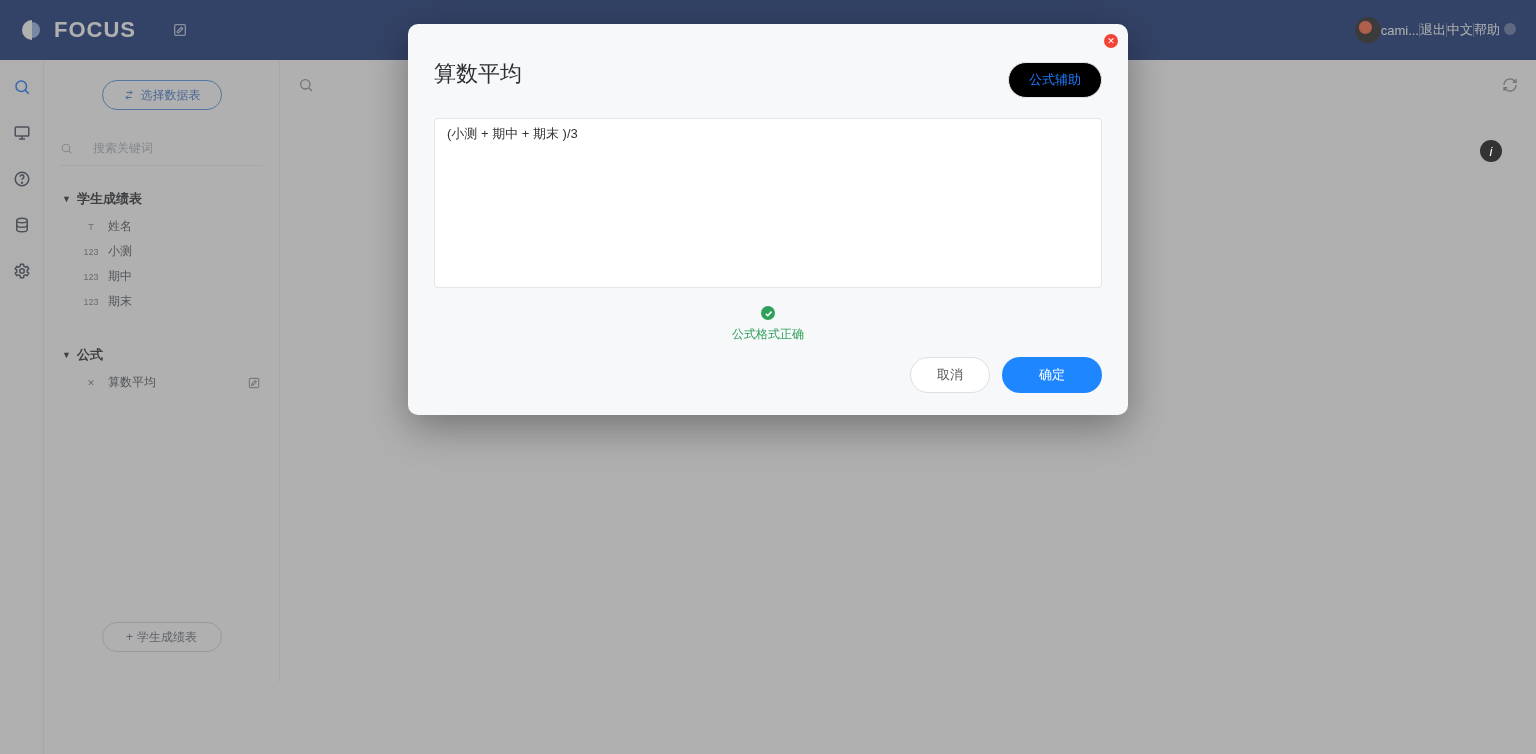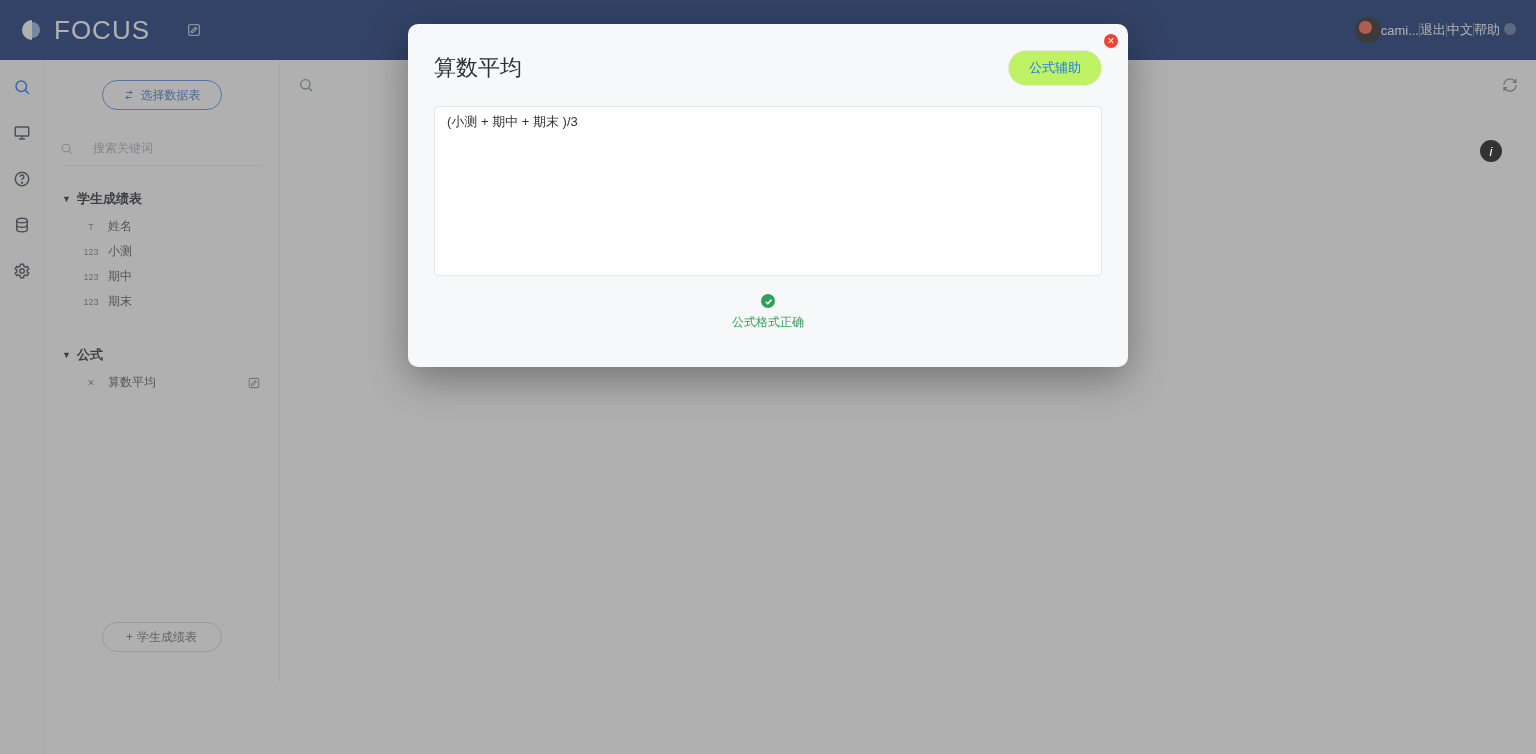--- a/index.html
+++ b/index.html
@@ -5,21 +5,21 @@
   * { box-sizing: border-box; margin: 0; padding: 0; }
   html, body { width: 1536px; height: 754px; font-family: "Microsoft YaHei", "PingFang SC", Arial, sans-serif; overflow: hidden; background:#fff;}
   
   .header {
     position: absolute; left:0; top:0; width:1536px; height:60px;
     background:#1c3a7a;
     display:flex; align-items:center; color:#fff;
     padding:0 20px;
   }
   .logo-icon { width:24px; height:24px; margin-right:10px; }
-  .logo-text { font-size:26px; letter-spacing:1px; font-weight:400;}
+  .logo-text { font-size:22px; letter-spacing:1px; font-weight:700;}
   .header-edit { margin-left:36px; color:#b9c4dc;}
   .header-right { margin-left:auto; display:flex; align-items:center; font-size:13px; }
   .avatar { width:26px; height:26px; border-radius:50%; background: radial-gradient(circle at 40% 40%, #ff6a4d 0 6px, #2b2b2b 7px 100%);}
   .sep {width:1px; height:14px; background:#6a7ea8;}
   .help-badge { width:12px; height:12px; border-radius:50%; background:#6a7ea8; display:inline-block; margin-left:4px; vertical-align:-1px;}
 
   
   .rail {
     position:absolute; left:0; top:60px; width:44px; height:694px;
     background:#fdfdfd; border-right:1px solid #eef0f2;
@@ -90,22 +90,22 @@
     box-shadow:0 12px 40px rgba(0,0,0,0.35);
     padding:26px 26px 22px 26px;
   }
   .modal-close{
     position:absolute; right:10px; top:10px; width:14px; height:14px; border-radius:50%;
     background:#f44336; color:#fff; font-size:9px; line-height:14px; text-align:center;
   }
   .modal-head{display:flex; align-items:center; margin-bottom:20px;}
   .modal-title{font-size:22px; color:#2c2f33;}
   .assist-btn{
-    margin-left:auto; border:1px solid #e3e6ea; background:#bef264; border-radius:18px;
-    padding:8px 20px; color:#1e7bff; font-size:13px;
+    margin-left:auto; border:1px solid #e3e6ea; background:#000000; border-radius:18px;
+    padding:8px 20px; color:#1e7bff; font-size:13px;margin-top:12px;
   }
   .formula-box{
     width:100%; height:170px; background:#fff; border:1px solid #e3e6ea; border-radius:4px;
     padding:6px 12px; font-size:13px; color:#333; resize:none; outline:none;
     font-family:inherit;
   }
   .status {
     display:flex; align-items:center; gap:6px; margin:14px 0 14px 0;
     color:#2fa05a; font-size:12px;flex-direction:column;
   }
@@ -286,14 +286,18 @@
     <div class="status">
       <span class="dot">
         <svg width="9" height="9" viewBox="0 0 24 24" fill="none" stroke="#fff" stroke-width="4">
             <polyline points="5 13 10 18 20 7"></polyline>
           </svg>
       </span>
       <span>公式格式正确</span>
     </div>
 
 
+    <div class="modal-foot">
+      <div class="btn btn-cancel">取消</div>
+      <div class="btn btn-ok">确定</div>
+    </div>
   </div>
 </div>
 
 </body></html>

